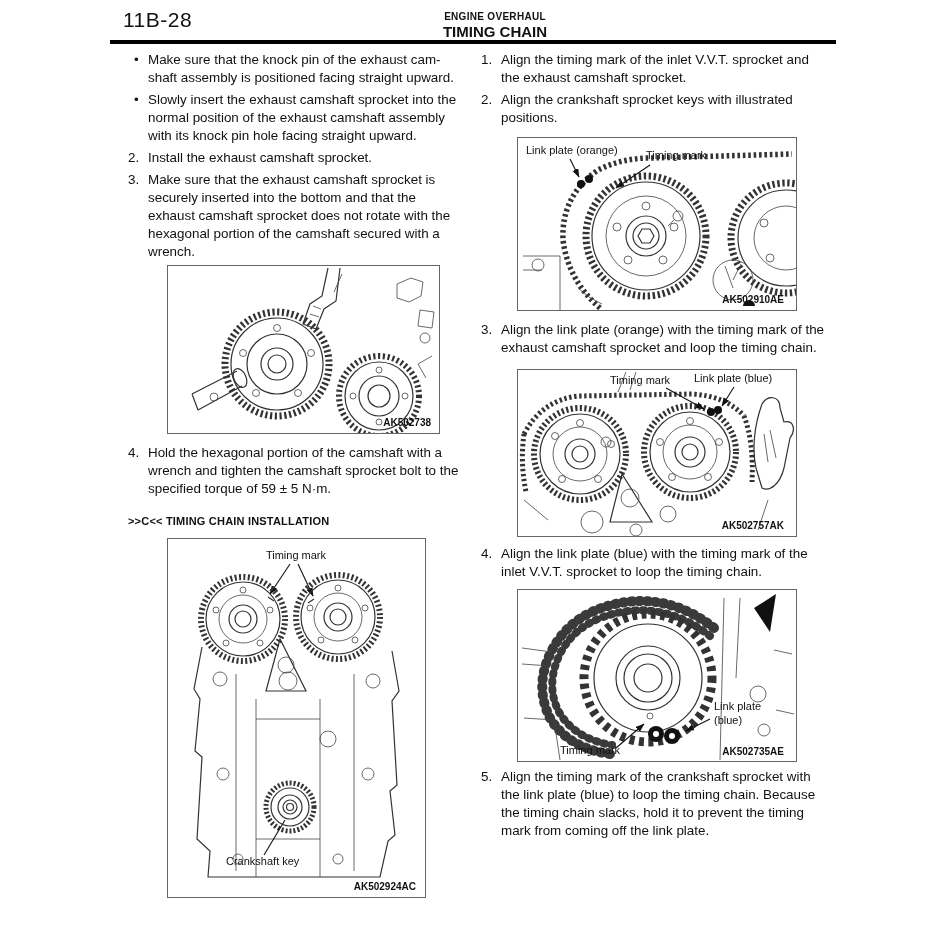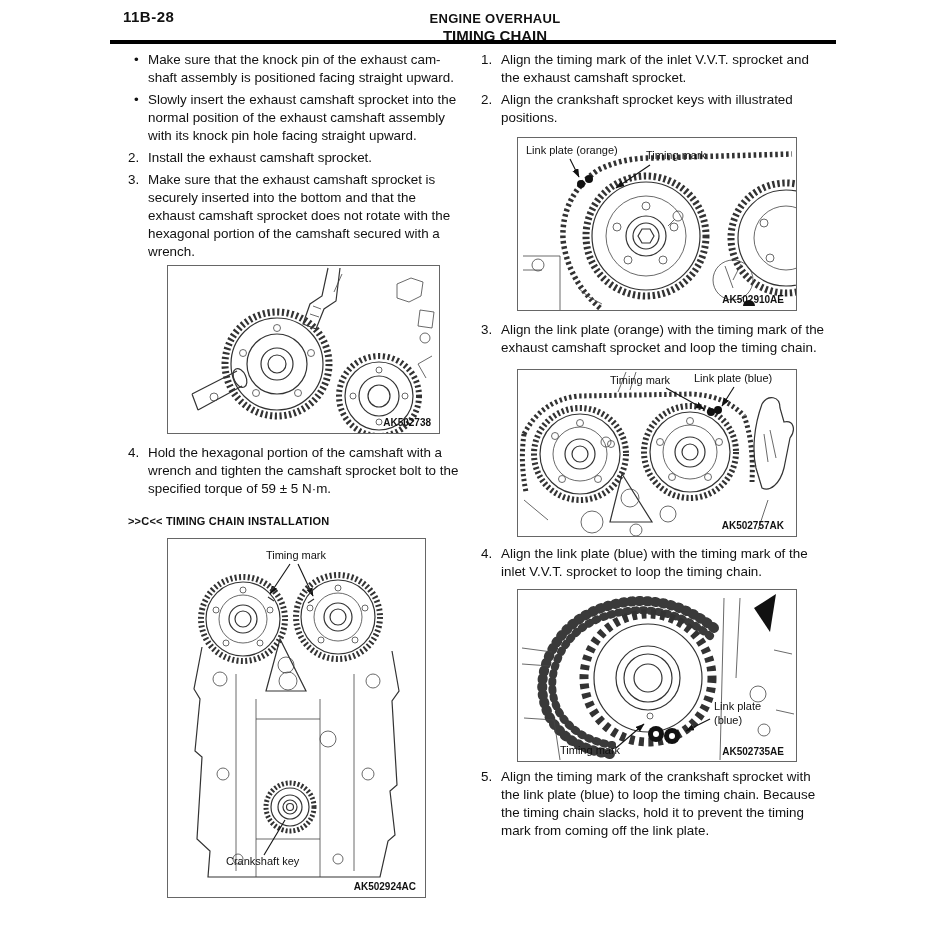--- a/index.html
+++ b/index.html
@@ -1,23 +1,23 @@
 <!DOCTYPE html>
 <html><head>
 <meta charset="utf-8">
 <style>
   html,body{margin:0;padding:0;}
   body{width:936px;height:936px;background:#fff;overflow:hidden;
        font-family:"Liberation Sans",sans-serif;color:#111;}
   .page{position:absolute;inset:0;background:#fff;}
 
   
-  .page-code{position:absolute;left:123px;top:8px;font-size:15px;font-weight:bold;letter-spacing:.5px;}
+  .page-code{position:absolute;left:123px;top:8px;font-size:21px;font-weight:normal;letter-spacing:.5px;}
   .header-center{position:absolute;left:60px;top:11px;width:870px;text-align:center;}
-  .h-title{font-size:13px;font-weight:bold;letter-spacing:.3px;}
+  .h-title{font-size:10px;font-weight:bold;letter-spacing:.3px;}
   .h-sub{font-size:15px;font-weight:bold;margin-top:1px;}
   .rule{position:absolute;left:110px;top:40px;width:726px;height:4px;background:#000;}
 
   
   .col{position:absolute;top:51px;font-size:13.4px;line-height:18px;}
   .col.left{left:128px;width:338px;}
   .col.right{left:481px;width:346px;}
   p{margin:0;}
   .li{display:flex;margin-bottom:4px;}
   .li .marker{flex:0 0 20px;}

